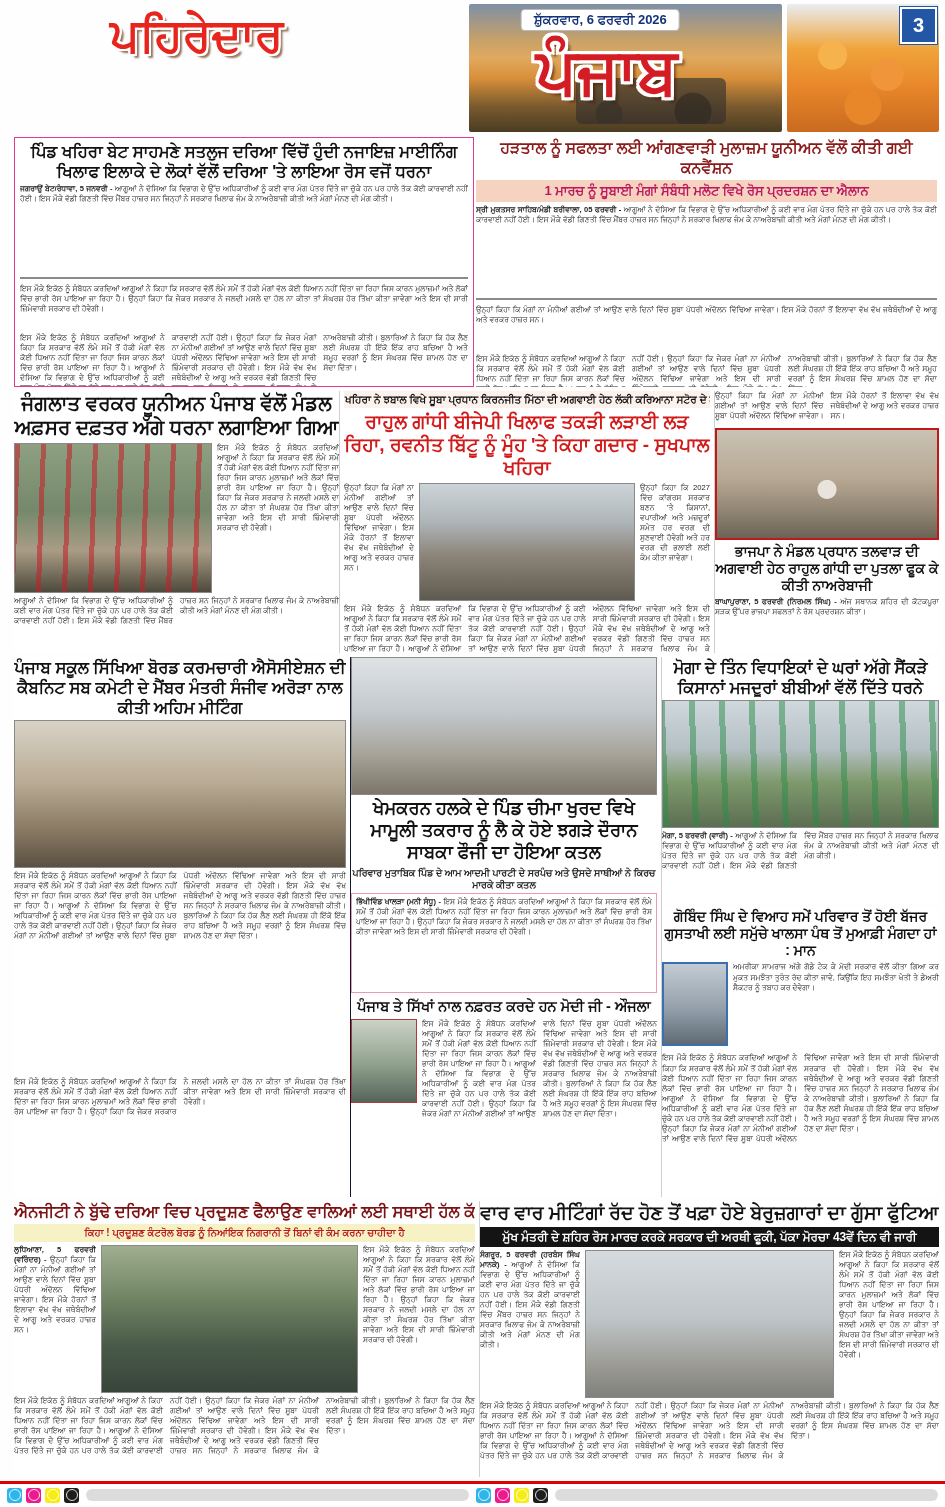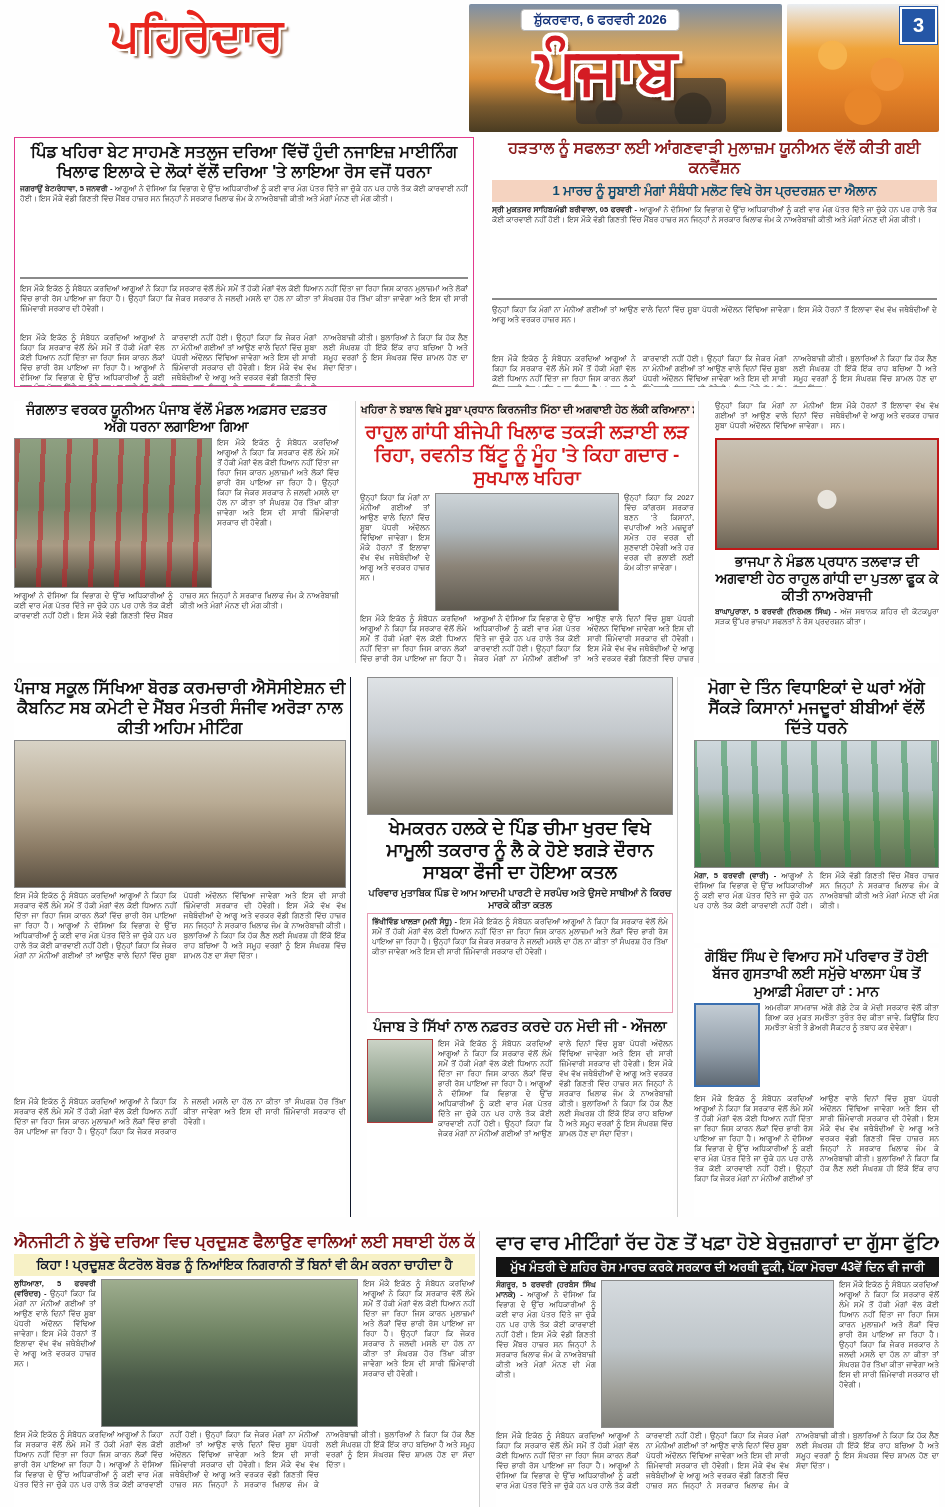--- a/index.html
+++ b/index.html
@@ -1,19 +1,19 @@
 <!DOCTYPE html>
 <html lang="pa"><head>
 <meta charset="utf-8">
 <style>
   html,body{margin:0;padding:0;background:#dedede;}
   .page{width:945px;height:1507px;margin:0 auto;background:#fefefe;position:relative;
         font-family:"Liberation Sans","DejaVu Sans",sans-serif;box-sizing:border-box;
         padding:4px 6px 0 6px;overflow:hidden;}
-  .row{display:flex;gap:16px;margin-bottom:14px;padding-left:8px;}
+  .row{display:flex;gap:0;margin-bottom:4px;padding-left:8px;}
   .art{overflow:hidden;position:relative;box-sizing:border-box;background:#fff;}
   .hl{font-weight:bold;text-align:center;color:#111;line-height:1.22;margin:0 0 3px 0;overflow:hidden;}
   .body{font-size:7.6px;line-height:1.32;color:#1c1c1c;text-align:justify;margin:0;overflow:hidden;}
   .cols2{column-count:2;column-gap:7px;}
   .cols3{column-count:3;column-gap:7px;}
   .dl{font-weight:bold;}
   .photo{border:1px solid #8a8a8a;box-sizing:border-box;flex:1;}
   .media-row{display:flex;gap:5px;margin-bottom:3px;}
   .sidecol{overflow:hidden;}
   .grow{flex:1;}
@@ -36,29 +36,29 @@
     background:radial-gradient(circle at 30% 40%,#f6b34d 0 14px,transparent 15px),radial-gradient(circle at 66% 55%,#f0953a 0 16px,transparent 17px),radial-gradient(circle at 50% 80%,#e8862a 0 18px,transparent 19px),linear-gradient(180deg,#e9edf2 0%,#f0a43a 35%,#e8862a 65%,#c96a1f 100%);}
   .page-num{position:absolute;top:3px;right:2px;width:33px;height:33px;background:#2456a6;color:#fff;
     font-size:20px;font-weight:bold;display:flex;align-items:center;justify-content:center;border:2px solid #fff;box-shadow:0 0 0 1px #2456a6;z-index:4;}
 
   
   .row1 .art{height:250px;}
   .a-mining{flex:0 0 460px;border:1.5px solid #e23a8e;padding:3px 5px;}
   .a-mining .hl{font-size:16.5px;}
   .a-anganwadi{flex:1;padding:1px 2px;}
   .a-anganwadi .hl{font-size:16px;color:#8b1b1b;}
-  .subbar{display:block;background:#f5d3c0;color:#0c4a6e;font-weight:bold;text-align:center;
+  .subbar{display:block;background:#f5d3c0;color:#be185d;font-weight:bold;text-align:center;
     font-size:13px;padding:3px 2px;margin:1px 0 3px 0;overflow:hidden;white-space:nowrap;}
   .row1 .media-row{height:146px;flex-direction:column;}
   .row1 .sidecol{flex:0 0 88px;}
 
   
   .row2 .art{height:262px;}
   .a-forest{flex:0 0 325px;}
-  .a-forest .hl{font-size:14px;}
+  .a-forest .hl{font-size:20px;}
   .a-forest .media-row{height:150px;}
   .a-khaira{flex:1;border-left:1px solid #cfcfcf;border-right:1px solid #cfcfcf;padding:0 4px;}
   .kicker{font-size:10.5px;font-weight:bold;text-align:center;background:#fdf1ec;color:#111;
     padding:2px 1px;margin:0 0 2px 0;overflow:hidden;white-space:nowrap;}
   .hl-bigred{font-size:19px;color:#d21a1a;}
   .a-khaira .media-row{height:118px;}
   .a-khaira .sidecol{flex:0 0 70px;}
   .a-bjp{flex:0 0 224px;}
   .a-bjp .photo{border:2px solid #c01818;}
   .a-bjp .hl{font-size:14px;margin-top:3px;}
@@ -80,21 +80,21 @@
   .a-maan .hl{font-size:14px;}
   .flexbody{display:flex;gap:5px;overflow:hidden;}
   .portrait{flex:0 0 66px;height:84px;border:2px solid #3a6fb0;box-sizing:border-box;
     background:linear-gradient(180deg,#c3ccd4 0%,#94a0ab 55%,#5f6a74 100%);}
   .portrait2{border:1.5px solid #b03a3a;background:linear-gradient(180deg,#cbd3c6 0%,#8fa08c 55%,#54645a 100%);}
 
   
   .row4 .art{height:276px;}
   .a-ngt{flex:0 0 466px;border-right:1px solid #cfcfcf;padding-right:4px;}
   .a-ngt .hl{font-size:16.5px;color:#7b1113;white-space:nowrap;}
-  .yellowbar{background:#f7f1c6;color:#0f172a;font-weight:bold;text-align:center;font-size:13px;
+  .yellowbar{background:#f7f1c6;color:#b91c1c;font-weight:bold;text-align:center;font-size:10px;
     padding:3px 2px;margin:0 0 3px 0;overflow:hidden;white-space:nowrap;}
   .a-unemp{flex:1;}
   .a-unemp .hl{font-size:19px;white-space:nowrap;}
   .blackbar{background:#141414;color:#fff;font-weight:bold;text-align:center;font-size:12px;
     padding:3px 2px;margin:0 0 3px 0;overflow:hidden;white-space:nowrap;}
   .row4 .media-row{height:148px;}
   .row4 .sidecol{flex:0 0 100px;}
 
   
   .ph-crowd1{background:radial-gradient(circle at 50% 42%,#b5402c 0 7px,transparent 8px),

